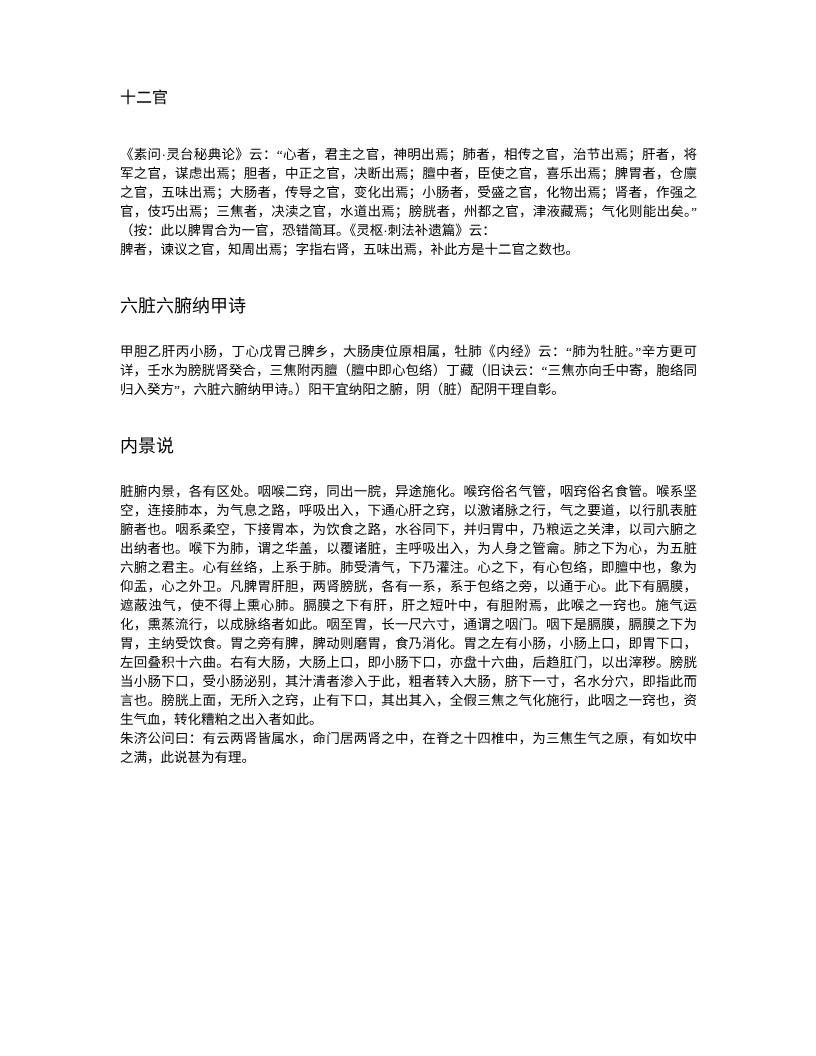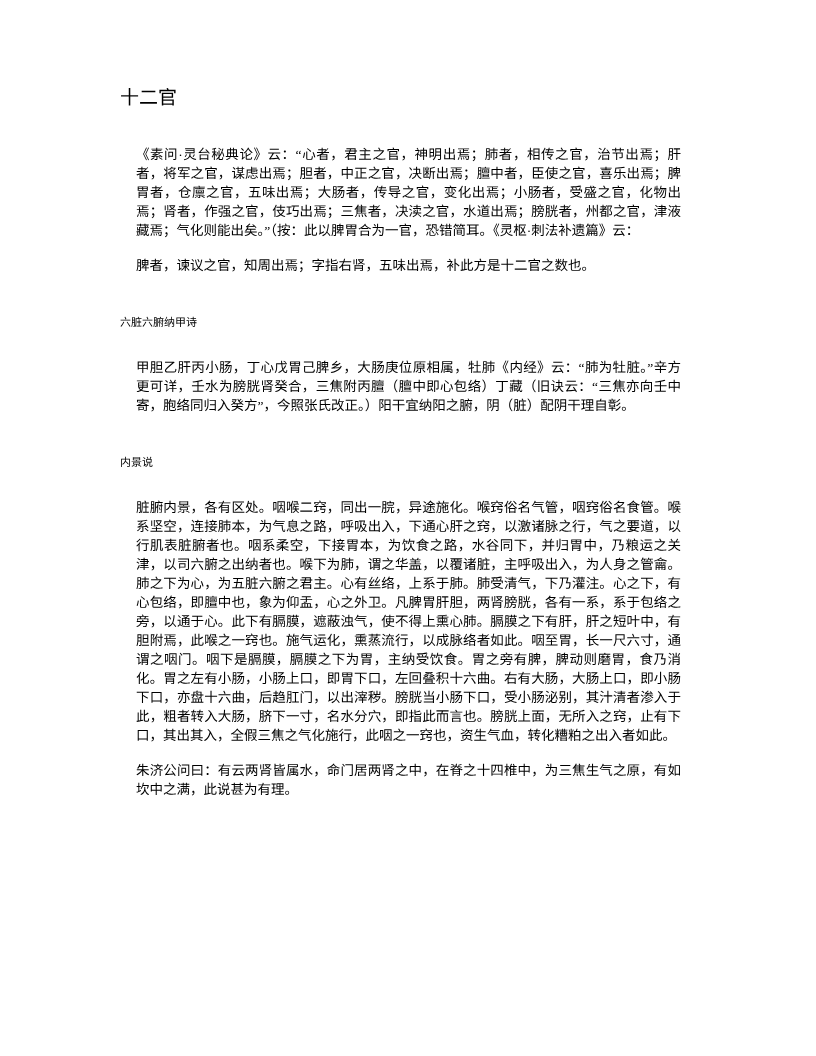--- a/index.html
+++ b/index.html
@@ -14,52 +14,52 @@
     background: #ffffff;
     color: #000000;
     padding: 88px 119px 20px 120px;
     box-sizing: border-box;
     overflow: hidden;
     font-family: "Liberation Serif", "DejaVu Serif", serif;
     font-size: 13.5px;
     line-height: 19px;
   }
   .doc-title {
-    font-size: 19px;
+    font-size: 16px;
     font-weight: 400;
     margin: 0 0 38px 0;
   }
   .doc-heading {
-    font-size: 11px;
+    font-size: 18px;
     font-weight: 400;
     margin: 38px 0 26px 0;
   }
   .doc-heading.wide-after {
   }
   .doc-paragraph {
-    margin: 16px;
+    margin: 0;
     text-align: justify;
     text-justify: inter-ideograph;
     word-break: break-all;
   }
 </style>
 </head>
 <body>
 
 <div class="page">
 
   <h1 class="doc-title">十二官</h1>
 
   <p class="doc-paragraph">《素问·灵台秘典论》云：“心者，君主之官，神明出焉；肺者，相传之官，治节出焉；肝者，将军之官，谋虑出焉；胆者，中正之官，决断出焉；膻中者，臣使之官，喜乐出焉；脾胃者，仓廪之官，五味出焉；大肠者，传导之官，变化出焉；小肠者，受盛之官，化物出焉；肾者，作强之官，伎巧出焉；三焦者，决渎之官，水道出焉；膀胱者，州都之官，津液藏焉；气化则能出矣。”（按：此以脾胃合为一官，恐错简耳。《灵枢·刺法补遗篇》云：</p>
 
   <p class="doc-paragraph">脾者，谏议之官，知周出焉；字指右肾，五味出焉，补此方是十二官之数也。</p>
 
   <h2 class="doc-heading">六脏六腑纳甲诗</h2>
 
-  <p class="doc-paragraph">甲胆乙肝丙小肠，丁心戊胃己脾乡，大肠庚位原相属，牡肺《内经》云：“肺为牡脏。”辛方更可详，壬水为膀胱肾癸合，三焦附丙膻（膻中即心包络）丁藏（旧诀云：“三焦亦向壬中寄，胞络同归入癸方”，今照张氏改正。）阳干宜纳阳之腑，阴（脏）配阴干理自彰。</p>
+  <p class="doc-paragraph">甲胆乙肝丙小肠，丁心戊胃己脾乡，大肠庚位原相属，牡肺《内经》云：“肺为牡脏。”辛方更可详，壬水为膀胱肾癸合，三焦附丙膻（膻中即心包络）丁藏（旧诀云：“三焦亦向壬中寄，胞络同归入癸方”，六脏六腑纳甲诗。）阳干宜纳阳之腑，阴（脏）配阴干理自彰。</p>
 
   <h2 class="doc-heading wide-after">内景说</h2>
 
   <p class="doc-paragraph">脏腑内景，各有区处。咽喉二窍，同出一脘，异途施化。喉窍俗名气管，咽窍俗名食管。喉系坚空，连接肺本，为气息之路，呼吸出入，下通心肝之窍，以激诸脉之行，气之要道，以行肌表脏腑者也。咽系柔空，下接胃本，为饮食之路，水谷同下，并归胃中，乃粮运之关津，以司六腑之出纳者也。喉下为肺，谓之华盖，以覆诸脏，主呼吸出入，为人身之管龠。肺之下为心，为五脏六腑之君主。心有丝络，上系于肺。肺受清气，下乃灌注。心之下，有心包络，即膻中也，象为仰盂，心之外卫。凡脾胃肝胆，两肾膀胱，各有一系，系于包络之旁，以通于心。此下有膈膜，遮蔽浊气，使不得上熏心肺。膈膜之下有肝，肝之短叶中，有胆附焉，此喉之一窍也。施气运化，熏蒸流行，以成脉络者如此。咽至胃，长一尺六寸，通谓之咽门。咽下是膈膜，膈膜之下为胃，主纳受饮食。胃之旁有脾，脾动则磨胃，食乃消化。胃之左有小肠，小肠上口，即胃下口，左回叠积十六曲。右有大肠，大肠上口，即小肠下口，亦盘十六曲，后趋肛门，以出滓秽。膀胱当小肠下口，受小肠泌别，其汁清者渗入于此，粗者转入大肠，脐下一寸，名水分穴，即指此而言也。膀胱上面，无所入之窍，止有下口，其出其入，全假三焦之气化施行，此咽之一窍也，资生气血，转化糟粕之出入者如此。</p>
 
 
   <p class="doc-paragraph">朱济公问曰：有云两肾皆属水，命门居两肾之中，在脊之十四椎中，为三焦生气之原，有如坎中之满，此说甚为有理。</p>
 
 
 </div>

